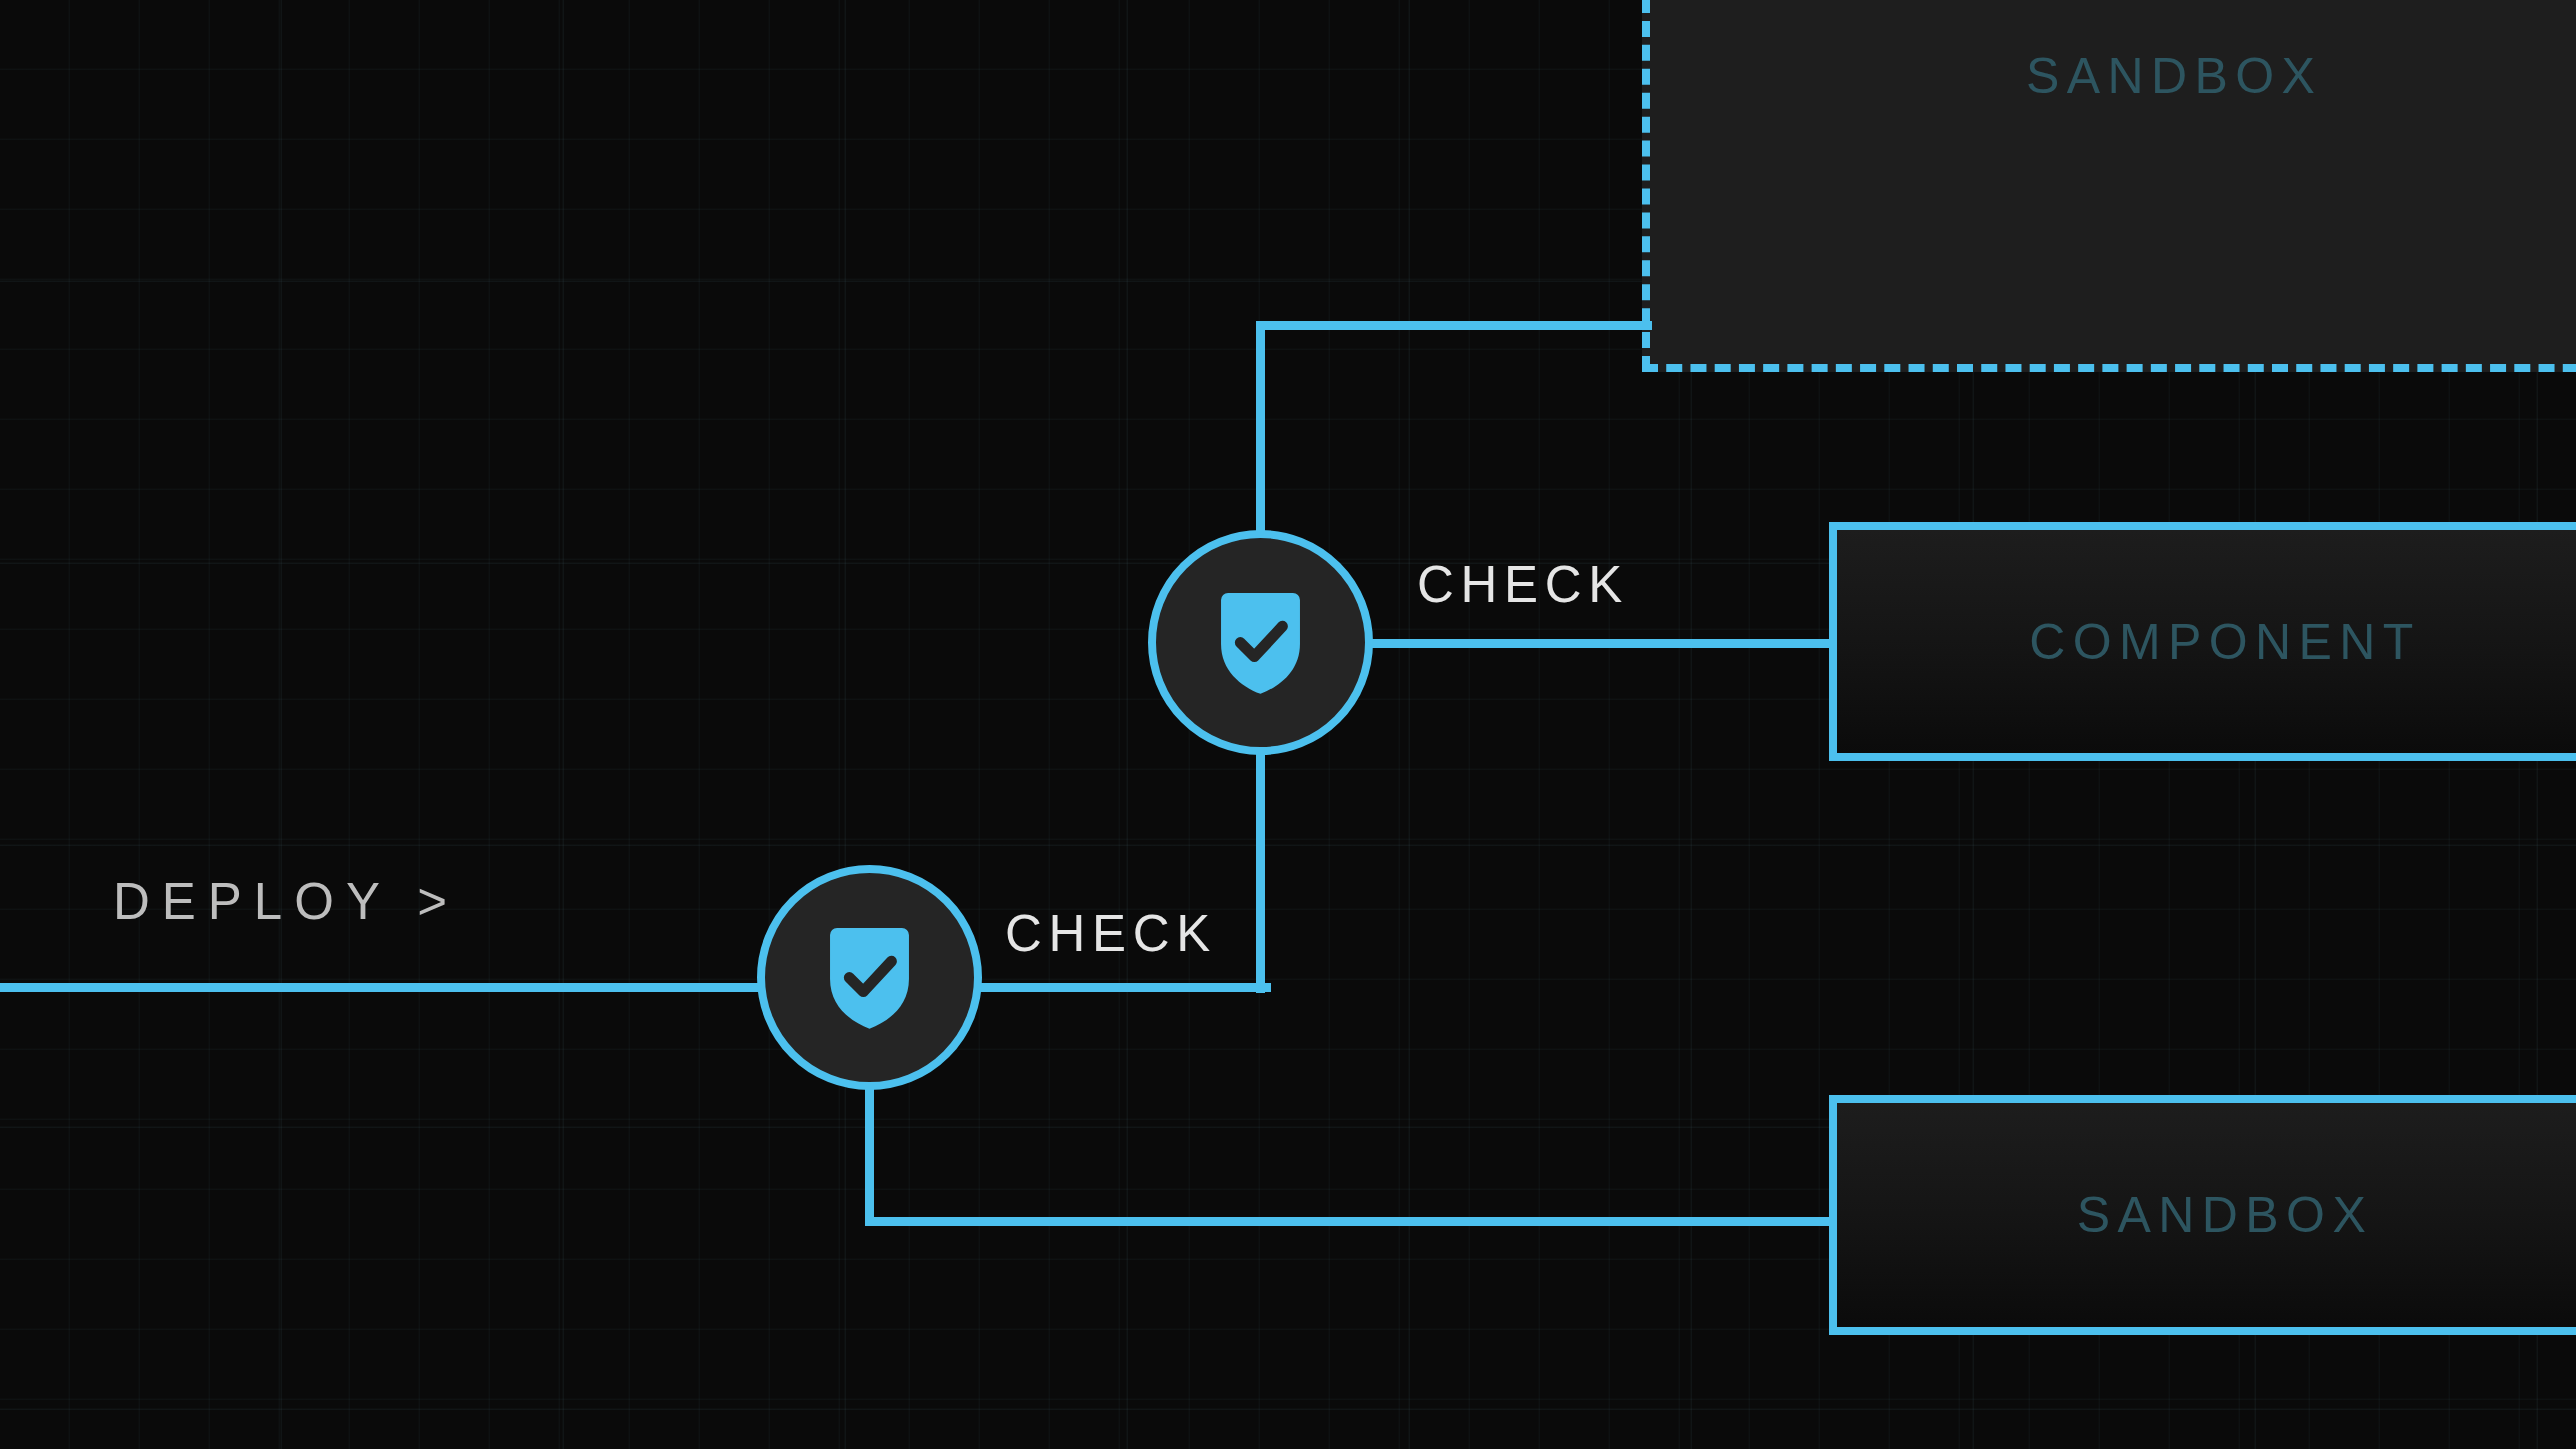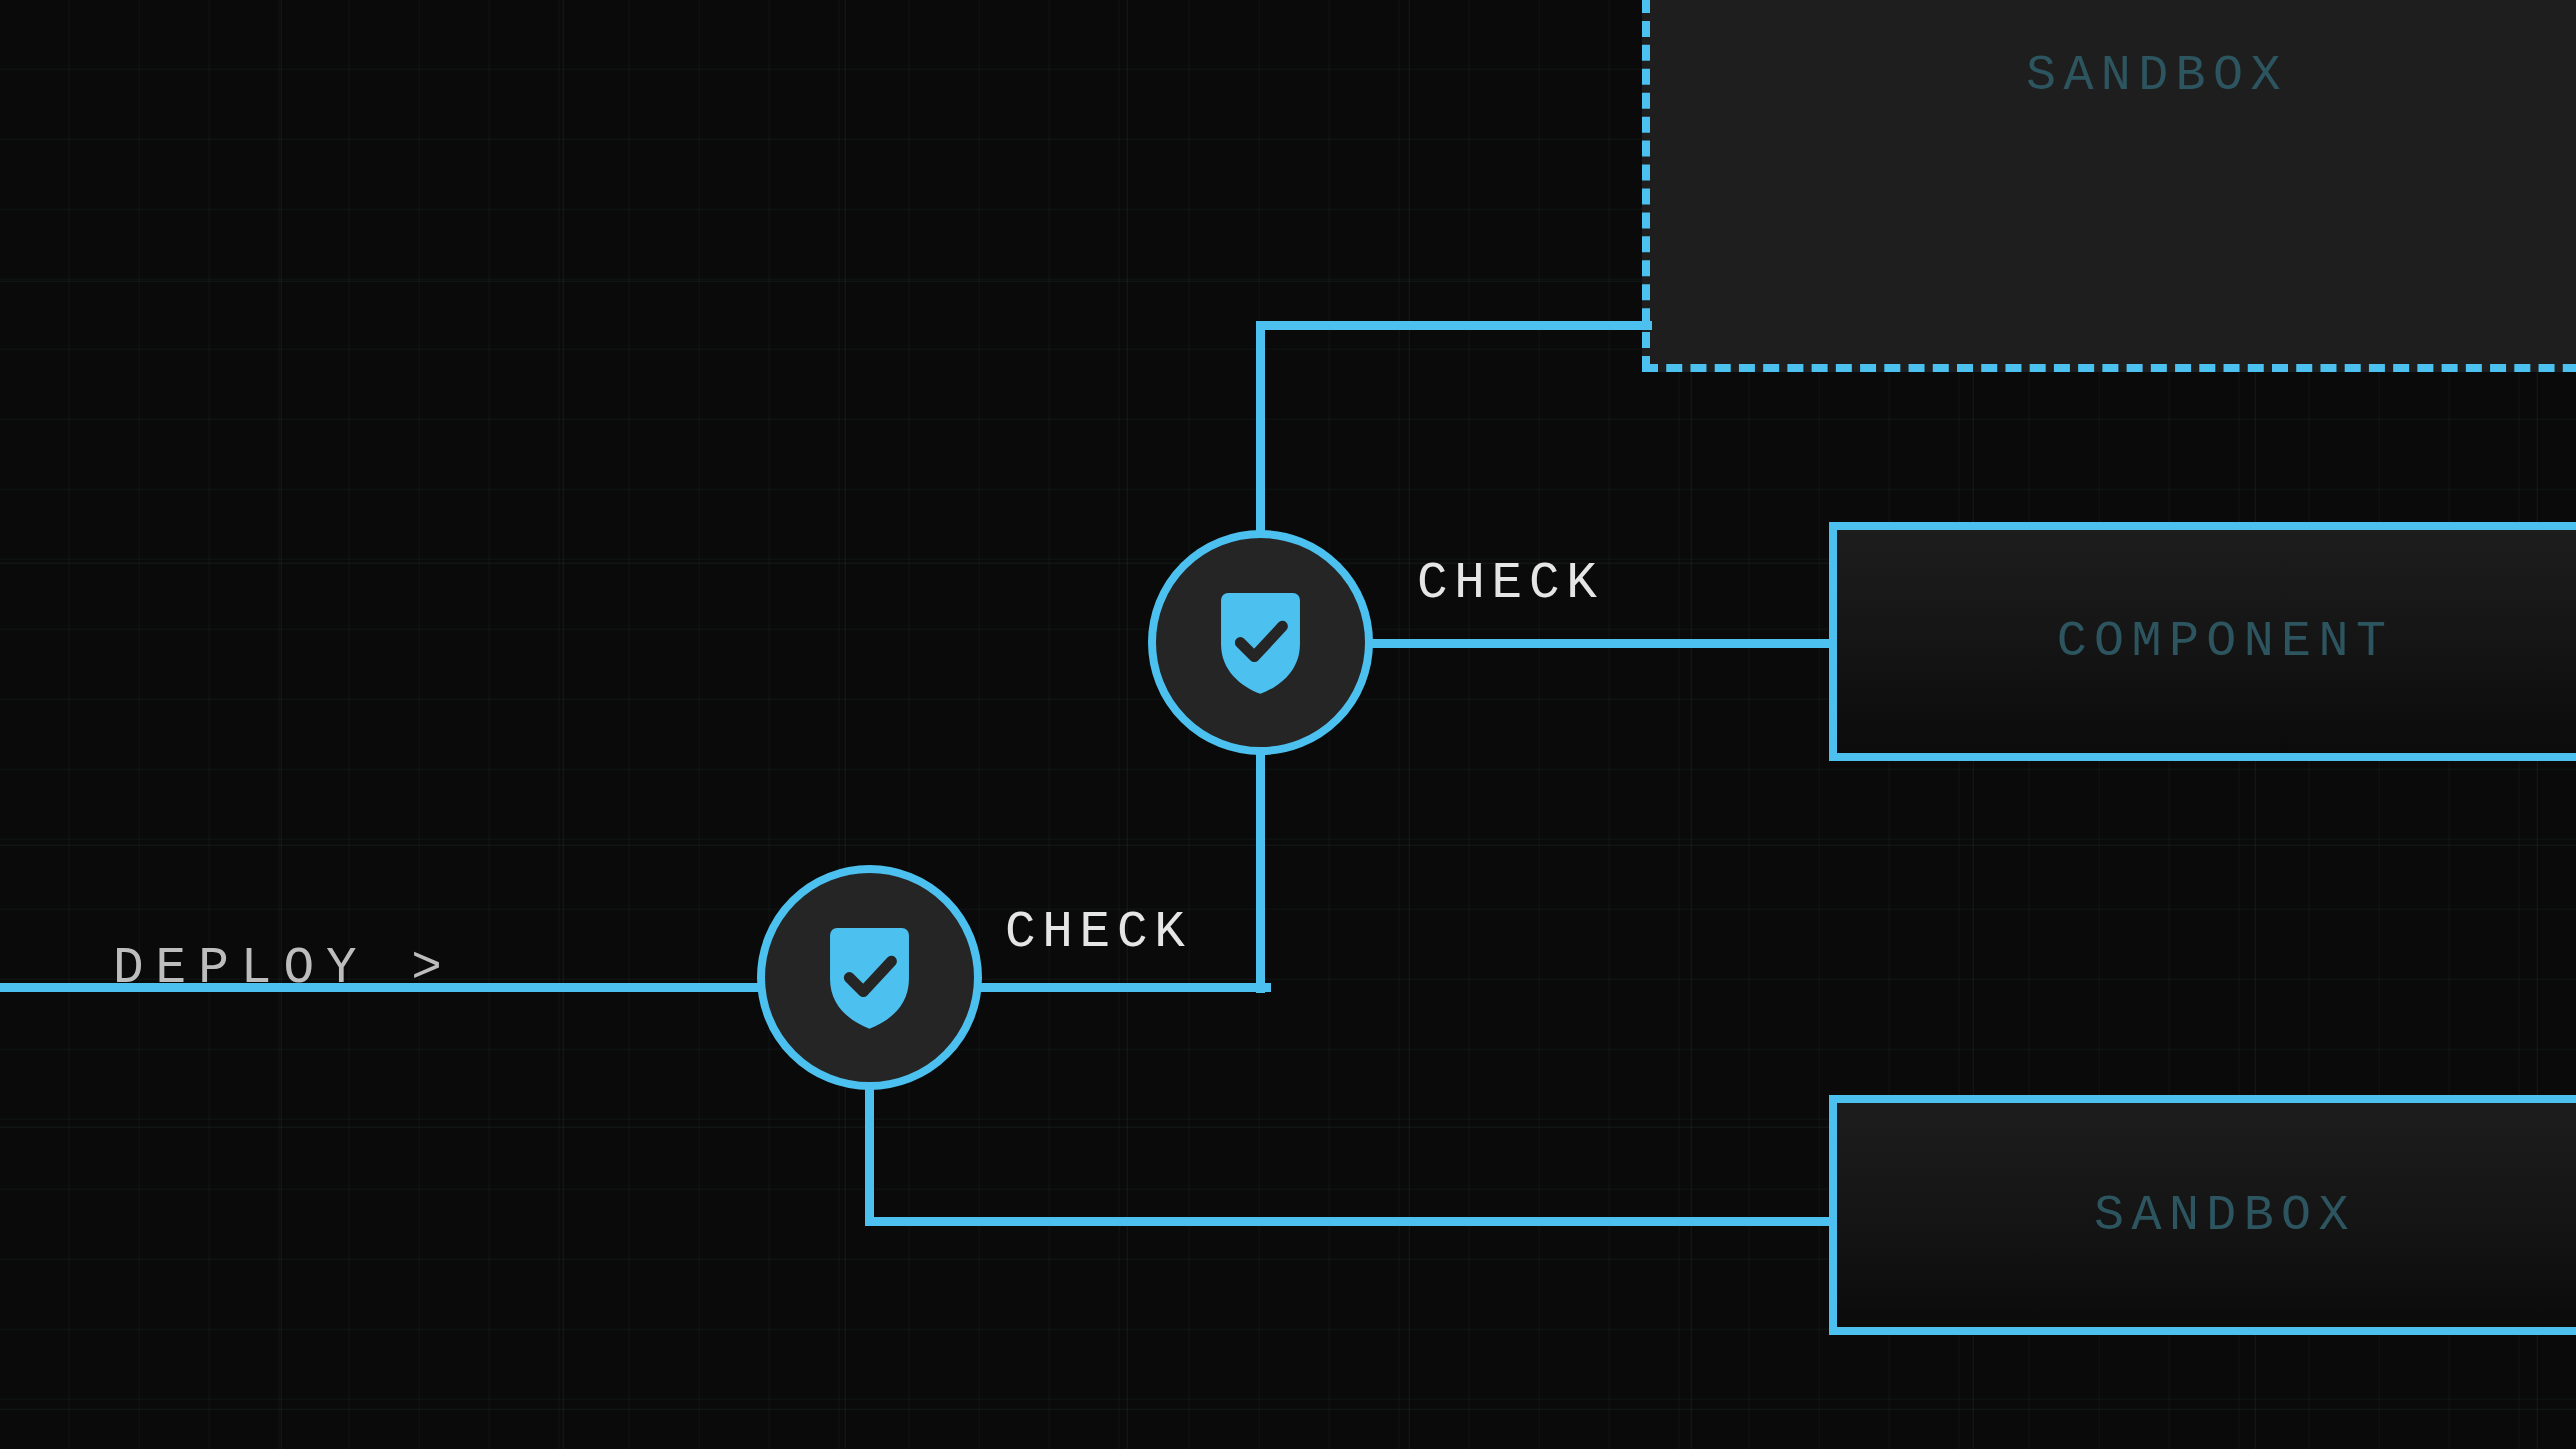--- a/index.html
+++ b/index.html
@@ -7,21 +7,21 @@
     margin: 0;
     padding: 0;
     background: #0a0a0a;
   }
   #stage {
     position: relative;
     width: 2576px;
     height: 1449px;
     overflow: hidden;
     background: #0a0a0a;
-    font-family: Liberation Mono, monospace;
+    font-family: Liberation Sans, sans-serif;
   }
 
   
   .grid-minor {
     position: absolute;
     inset: 0;
     background-image:
       linear-gradient(to right, rgba(70,110,125,0.10) 1.3px, transparent 1.3px),
       linear-gradient(to bottom, rgba(70,110,125,0.10) 1.3px, transparent 1.3px);
     background-size: 70px 70px;
@@ -171,16 +171,16 @@
     <svg class="shield-icon" viewBox="0 0 24 26">
       <path d="M3 3.2 A1.6 1.6 0 0 1 4.6 1.6 H19.4 A1.6 1.6 0 0 1 21 3.2 V13.2 C21 19.2 16.6 22.8 12 24.6 C7.4 22.8 3 19.2 3 13.2 Z" fill="#4cc0ee"></path>
       <path d="M7.4 12.9 L10.6 16.1 L17 9.2" fill="none" stroke="#252525" stroke-width="2.5" stroke-linecap="round" stroke-linejoin="round"></path>
     </svg>
   </div>
 
   <div class="edge-label" style="left:1417px; top:555px;">CHECK</div>
 
   <div class="edge-label" style="left:1005px; top:904px;">CHECK</div>
 
-  <div class="deploy-label" style="left:113px; top:940px;">DEPLOY &gt;</div>
+  <div class="deploy-label" style="left:113px; top:872px;">DEPLOY &gt;</div>
 
 </div>
 
 
 </body></html>

